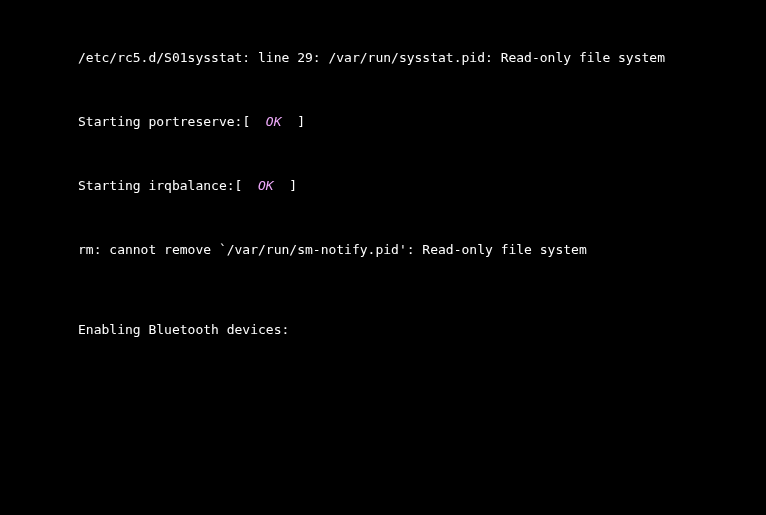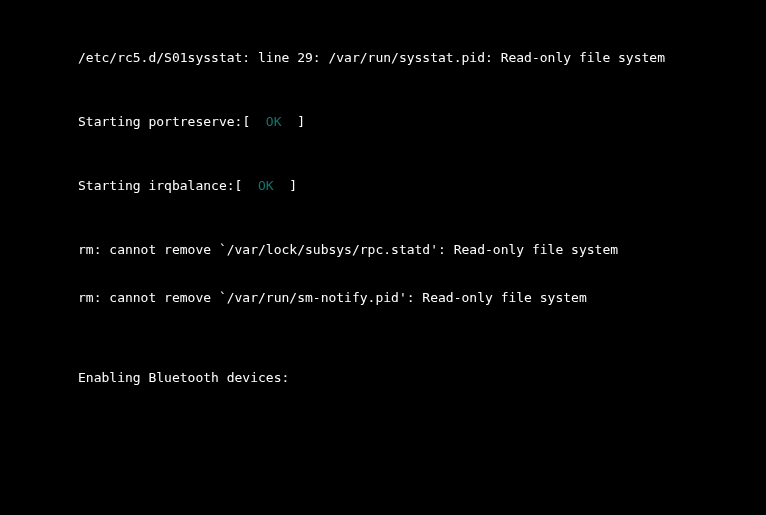--- a/index.html
+++ b/index.html
@@ -25,41 +25,40 @@
   }
   .status-line {
     display: flex;
     justify-content: flex-start;
     width: 534px;
     height: 16px;
   }
   .status-box {
     white-space: pre;
   }
-  .green { color: #0f766e; }
+  .green { color: #f0abfc; font-style: italic; }
   .red   { color: #ff3030; }
 </style>
 </head>
 <body>
 
 <div class="console">
 
   <span class="line">/etc/rc5.d/S01sysstat: line 29: /var/run/sysstat.pid: Read-only file system</span>
 
   <span class="status-line">
     <span>Starting portreserve:</span>
     <span class="status-box"><span>[</span><span>  </span><span class="green">OK</span><span>  </span><span>]</span></span>
   </span>
 
   <span class="status-line">
     <span>Starting irqbalance:</span>
     <span class="status-box"><span>[</span><span>  </span><span class="green">OK</span><span>  </span><span>]</span></span>
   </span>
 
-  <span class="line">rm: cannot remove `/var/lock/subsys/rpc.statd': Read-only file system</span>
   <span class="line">rm: cannot remove `/var/run/sm-notify.pid': Read-only file system</span>
 
 
   <span class="line">Enabling Bluetooth devices:</span>
 
   
 
   
 </div>
 

